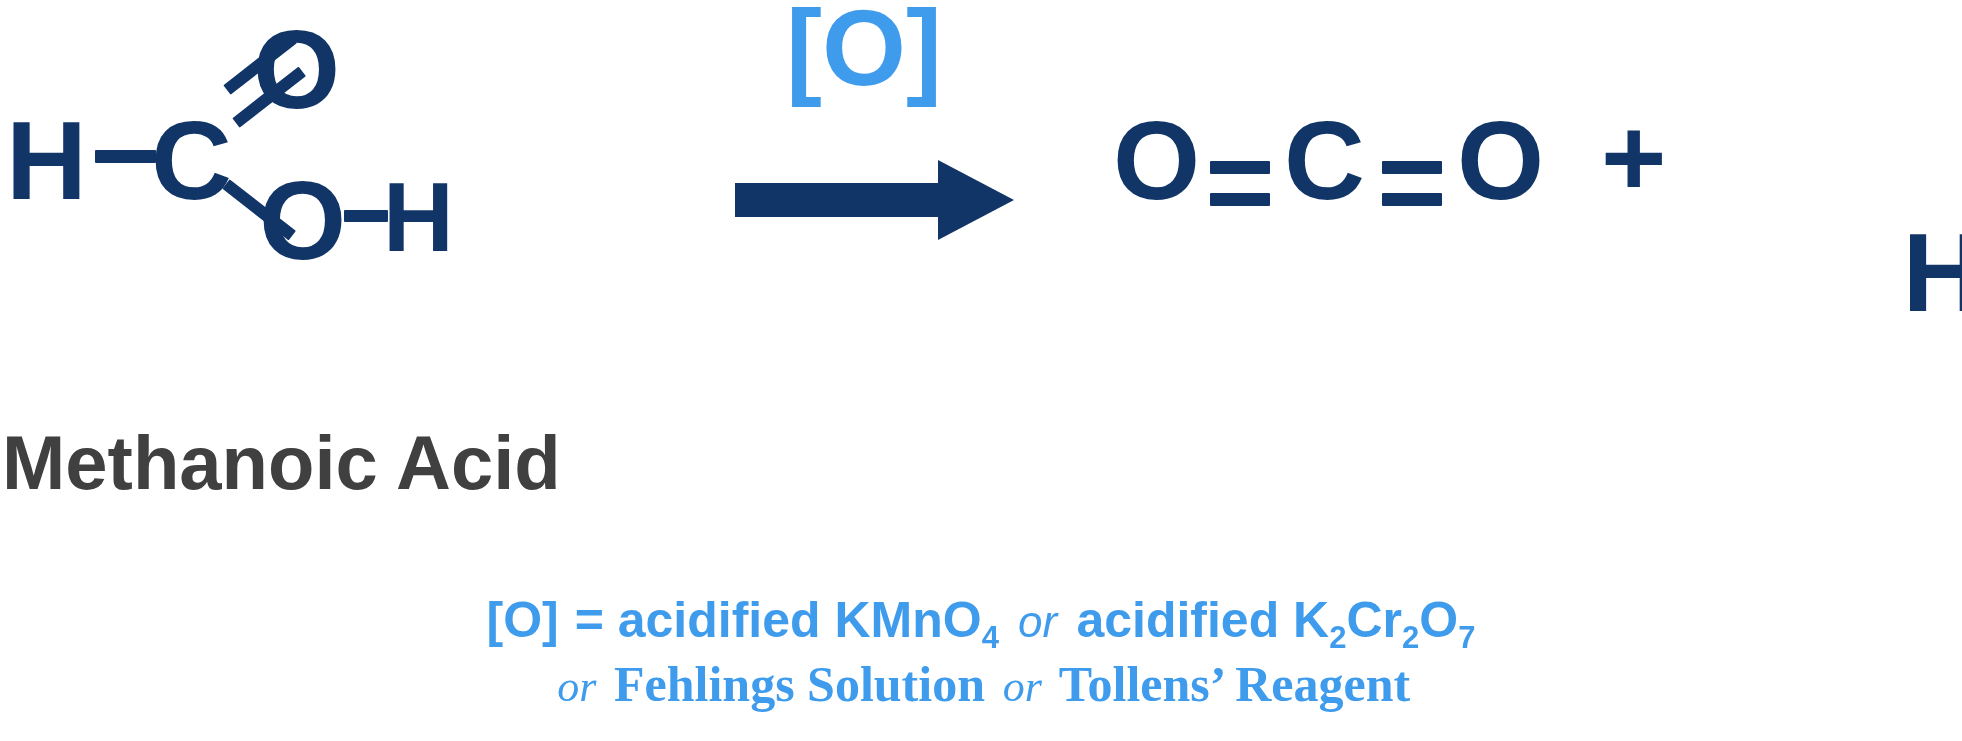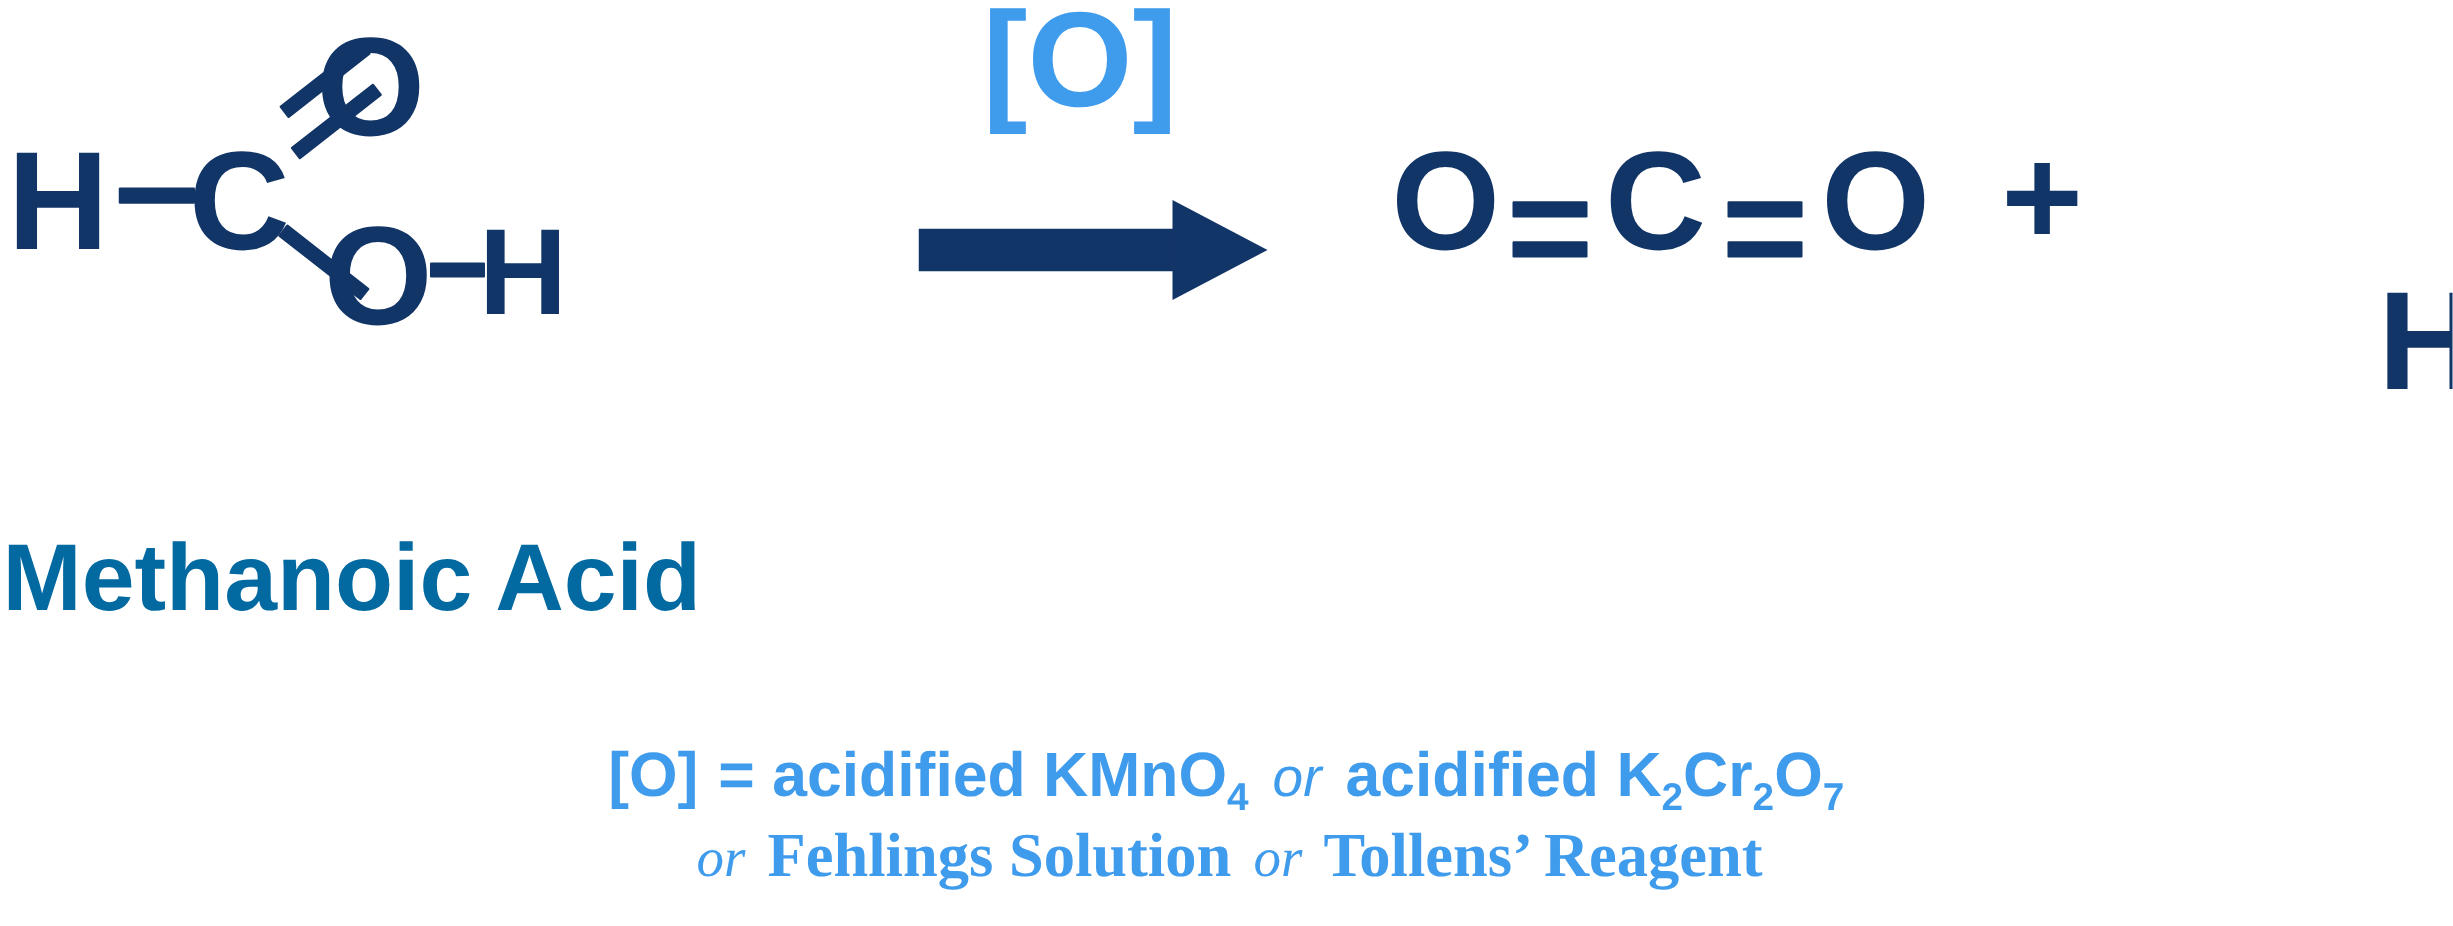--- a/index.html
+++ b/index.html
@@ -63,21 +63,21 @@
     font-family: "Liberation Sans", sans-serif;
     font-weight: bold;
     font-size: 108px;
     line-height: 1;
     white-space: pre;
   }
 
   
   .compound-name {
     position: absolute;
-    color: #0369a1;
+    color: #404040;
     font-family: "Liberation Sans", sans-serif;
     font-weight: bold;
     font-size: 76px;
     line-height: 1;
     white-space: pre;
   }
 
   
   .footnote {
     position: absolute;

